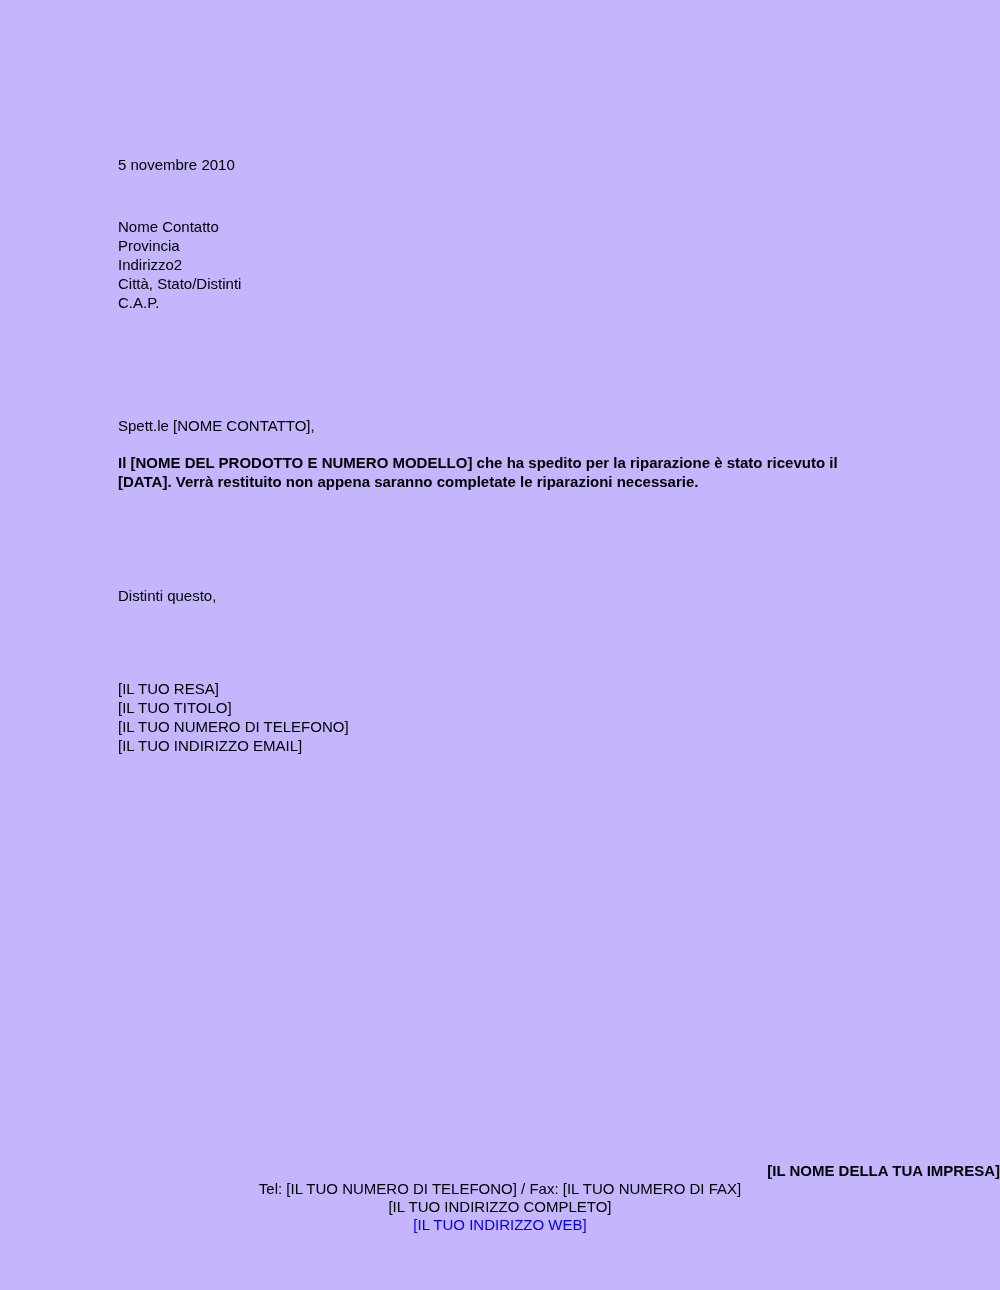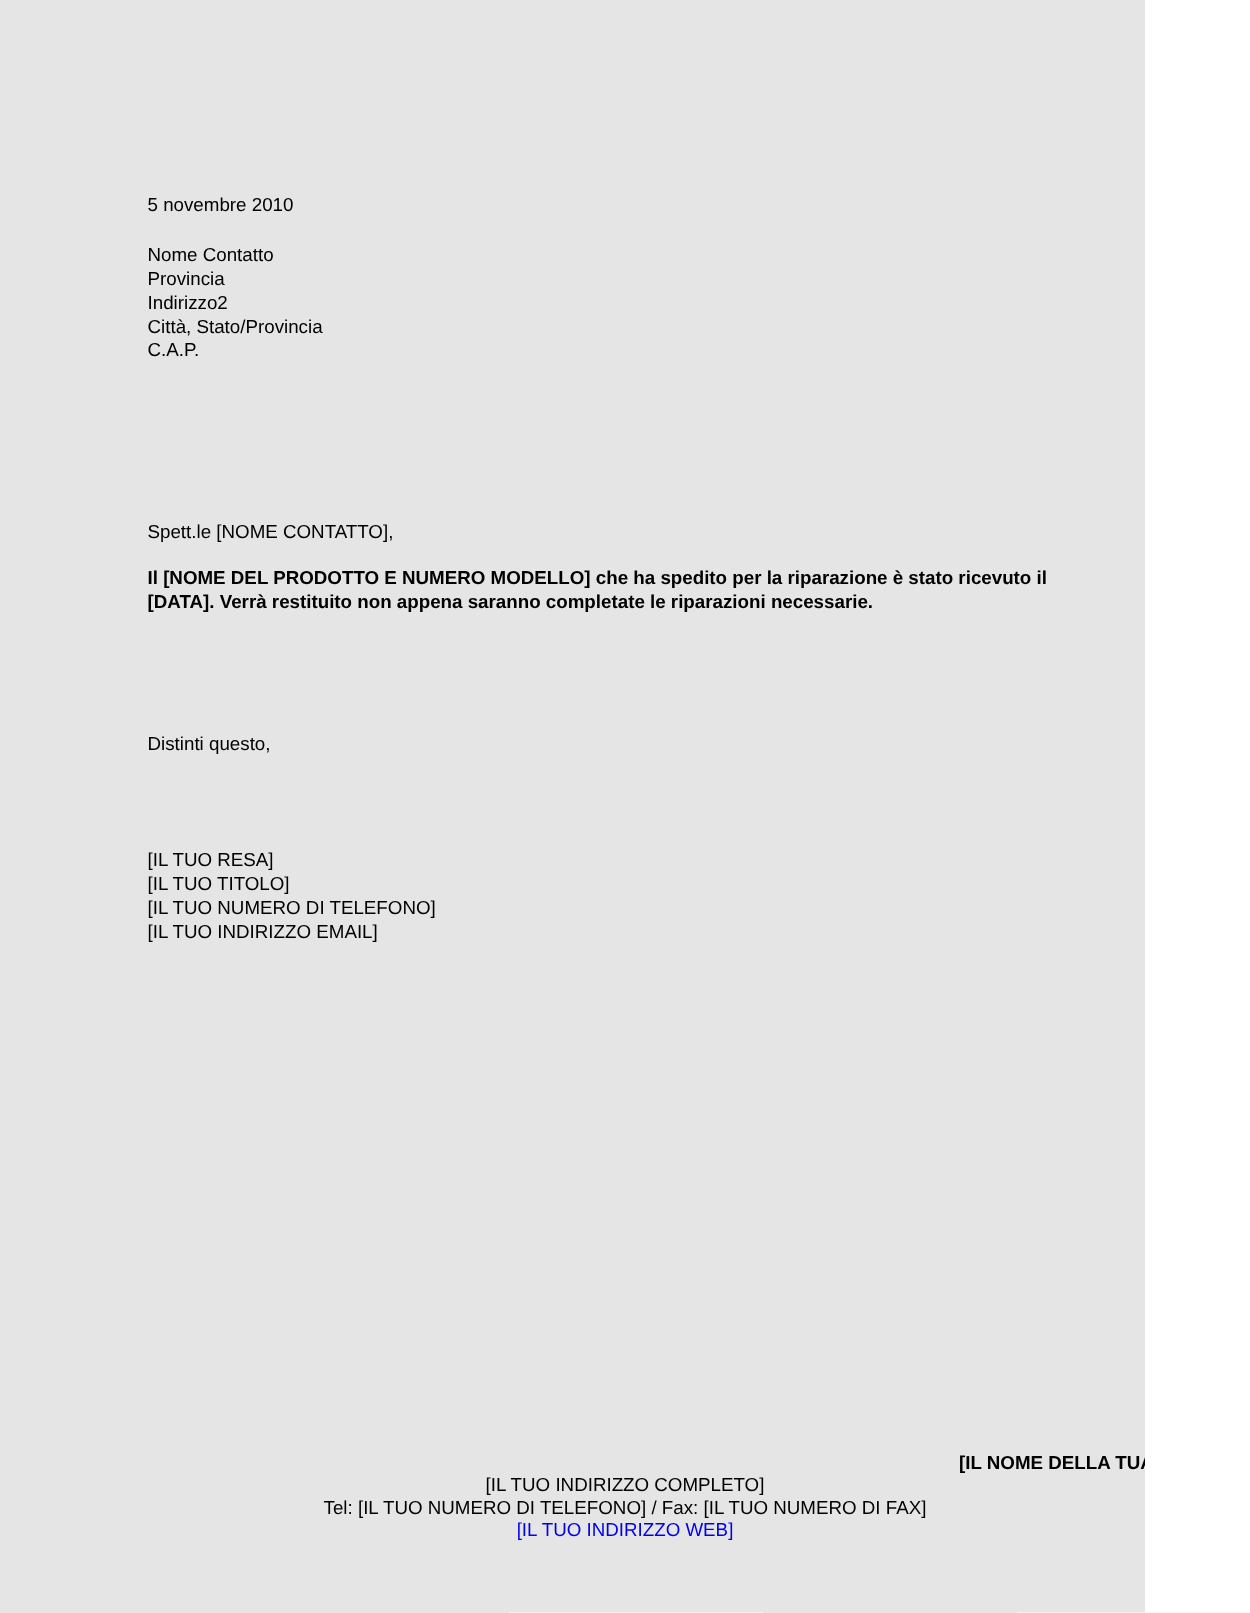--- a/index.html
+++ b/index.html
@@ -11,33 +11,33 @@
     width: 1000px;
     height: 1290px;
     position: relative;
     font-family: "Liberation Sans", sans-serif;
     font-size: 15px;
     color: #000000;
     -webkit-font-smoothing: antialiased;
   }
   .page {
     position: relative;
-    width: 916px;
+    width: 1000px;
     height: 1290px;
-    background: #e5e5e5;
+    background: #c4b5fd;
     overflow: hidden;
   }
   .block {
     position: absolute;
     left: 118px;
     line-height: 19px;
     white-space: normal;
   }
   .date-block       { top: 155px; }
-  .recipient-block  { top: 195px; }
+  .recipient-block  { top: 217px; }
   .subject-block    { top: 360px; font-weight: bold; }
   .salutation-block { top: 416px; }
   .para-1           { top: 453px; width: 765px; font-weight: bold; }
   .para-2           { top: 510px; width: 765px; }
   .closing-block    { top: 586px; }
   .signature-block  { top: 679px; }
   .footer-block {
     position: absolute;
     left: 0;
     top: 1162px;
@@ -56,41 +56,41 @@
 <body>
 
 <div class="page">
 
   <div class="block date-block">5 novembre 2010</div>
 
   <div class="block recipient-block">
     <div class="line">Nome Contatto</div>
     <div class="line">Provincia</div>
     <div class="line">Indirizzo2</div>
-    <div class="line">Città, Stato/Provincia</div>
+    <div class="line">Città, Stato/Distinti</div>
     <div class="line">C.A.P.</div>
   </div>
 
 
   <div class="block salutation-block">Spett.le [NOME CONTATTO],</div>
 
   <div class="block para-1">Il [NOME DEL PRODOTTO E NUMERO MODELLO] che ha spedito per la riparazione è stato ricevuto il [DATA]. Verrà restituito non appena saranno completate le riparazioni necessarie.</div>
 
 
   <div class="block closing-block">Distinti questo,</div>
 
   <div class="block signature-block">
     <div class="line">[IL TUO RESA]</div>
     <div class="line">[IL TUO TITOLO]</div>
     <div class="line">[IL TUO NUMERO DI TELEFONO]</div>
     <div class="line">[IL TUO INDIRIZZO EMAIL]</div>
   </div>
 
   <div class="footer-block">
     <div class="footer-company">[IL NOME DELLA TUA IMPRESA]</div>
+    <div>Tel: [IL TUO NUMERO DI TELEFONO] / Fax: [IL TUO NUMERO DI FAX]</div>
     <div>[IL TUO INDIRIZZO COMPLETO]</div>
-    <div>Tel: [IL TUO NUMERO DI TELEFONO] / Fax: [IL TUO NUMERO DI FAX]</div>
     <div>
       <a class="web-link">[IL TUO INDIRIZZO WEB]</a>
     </div>
   </div>
 
 </div>
 
 </body></html>

